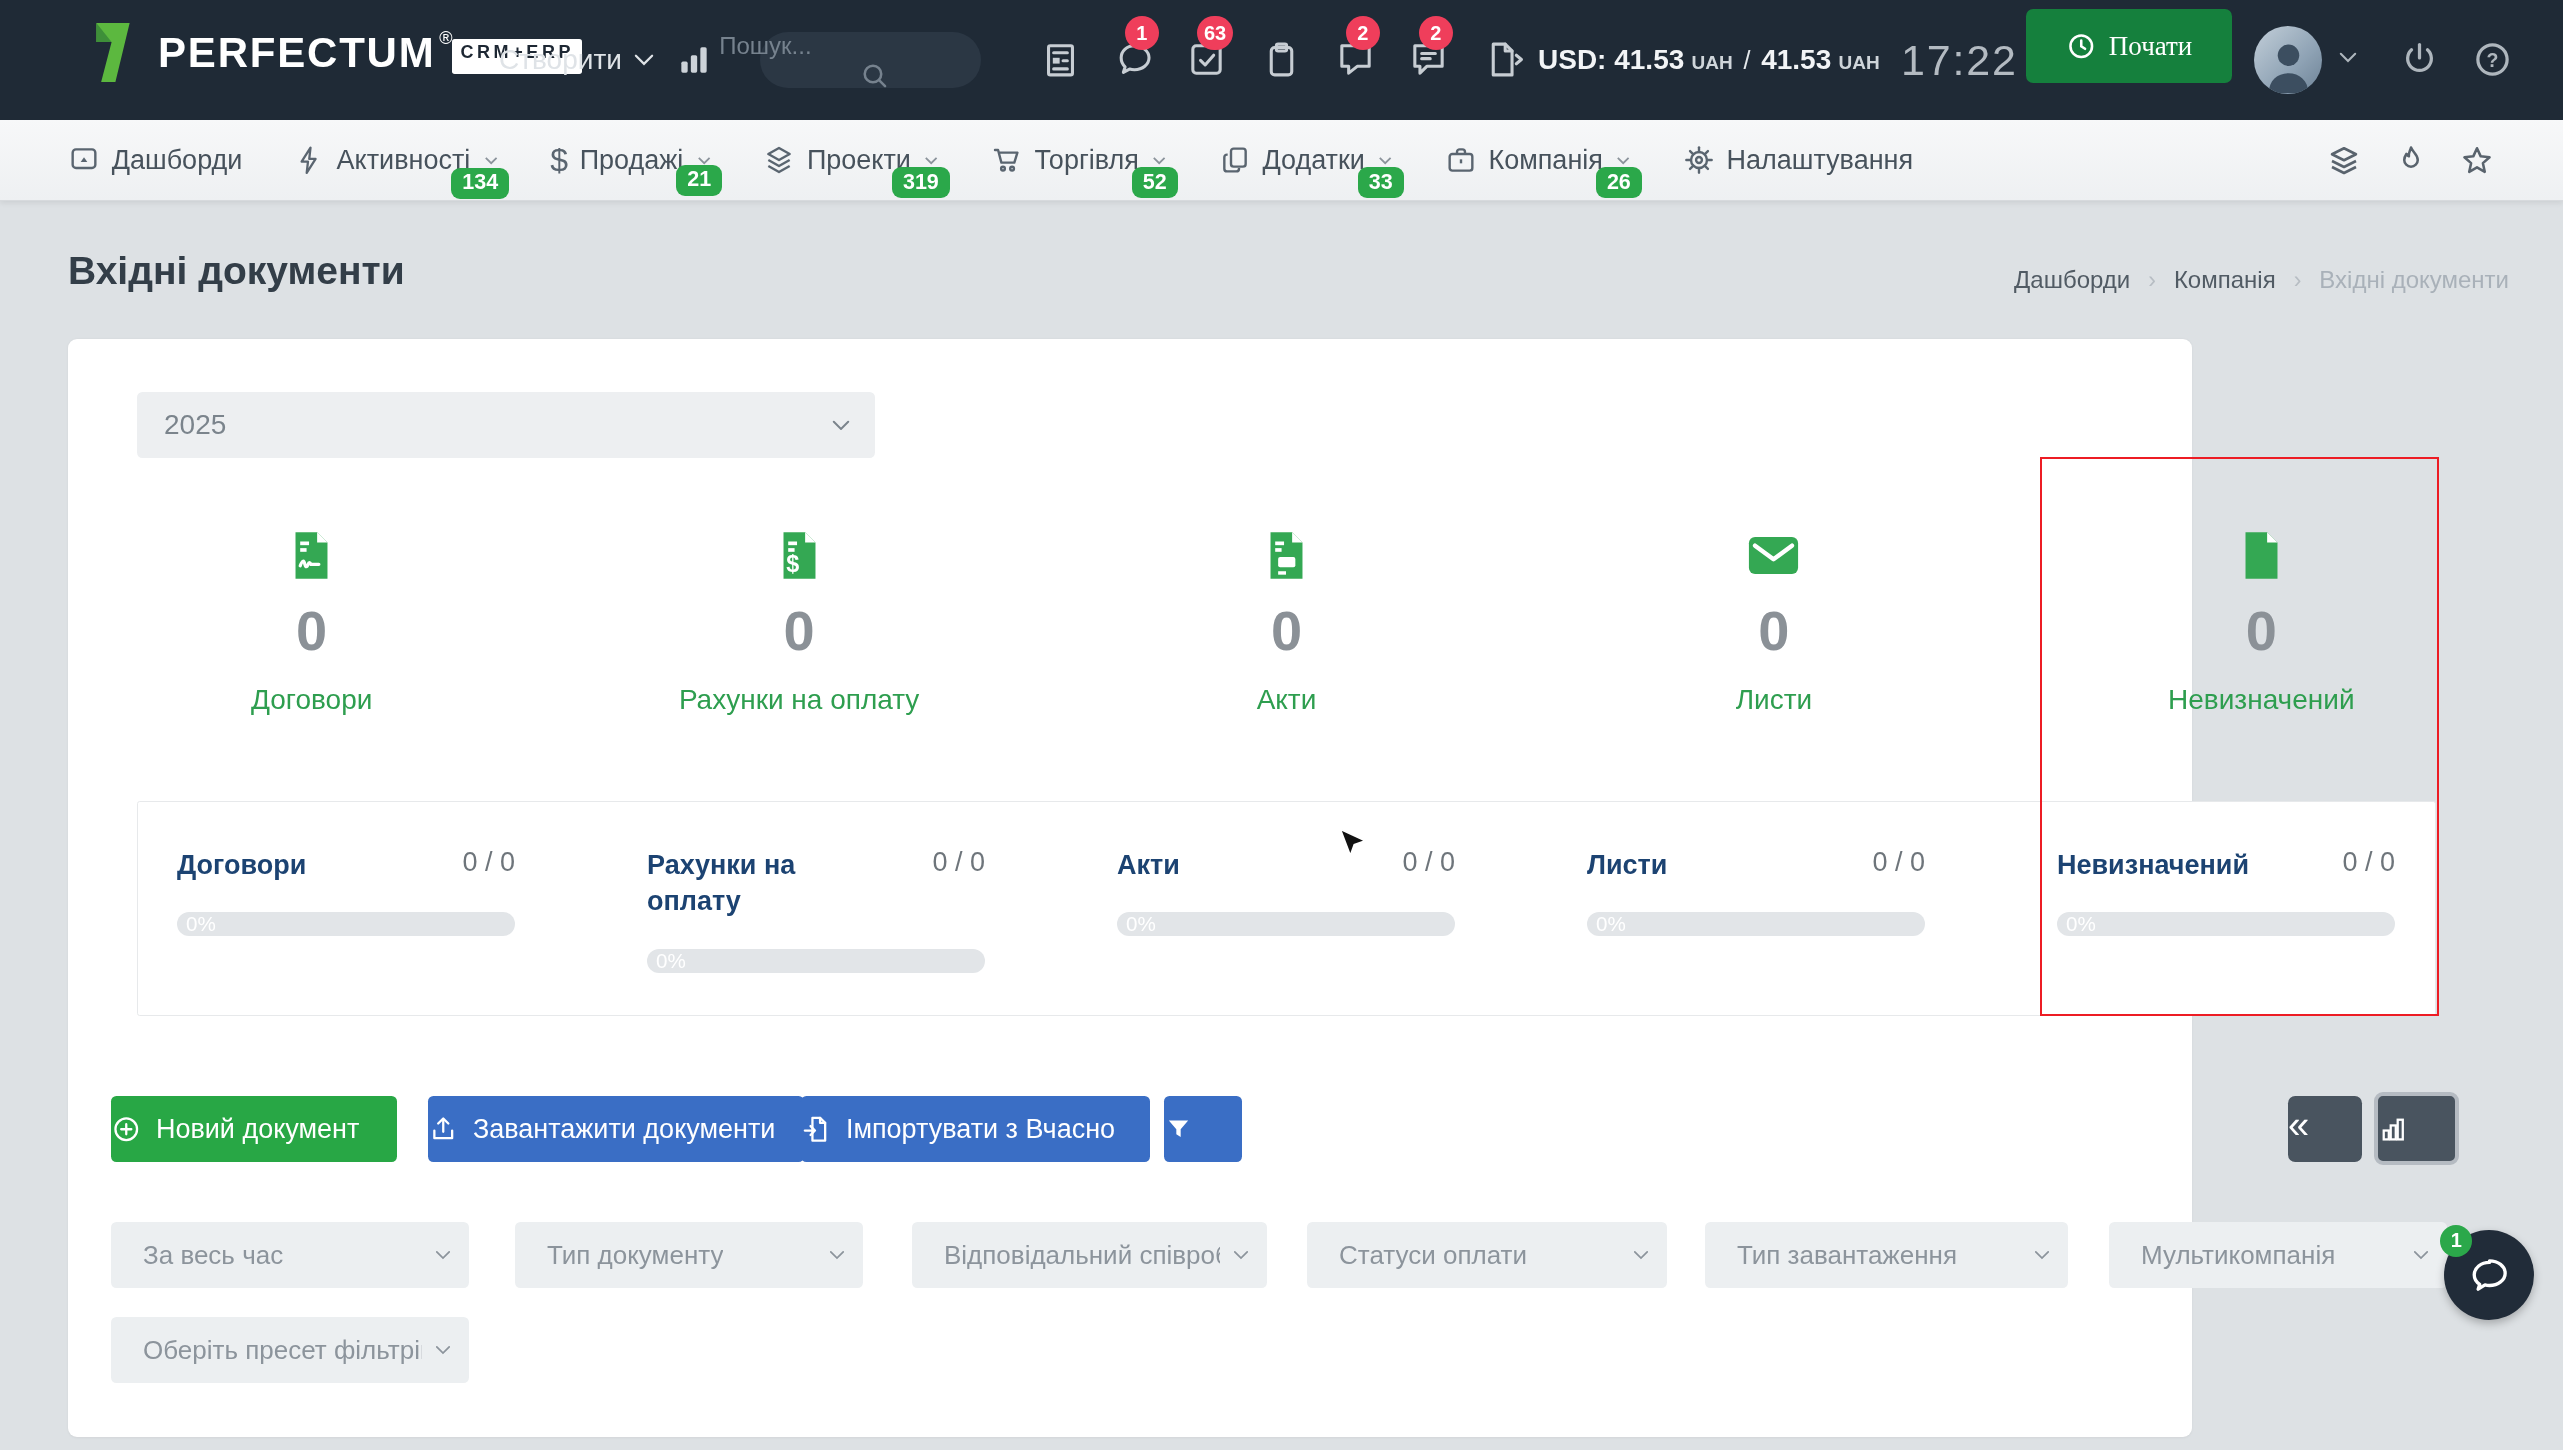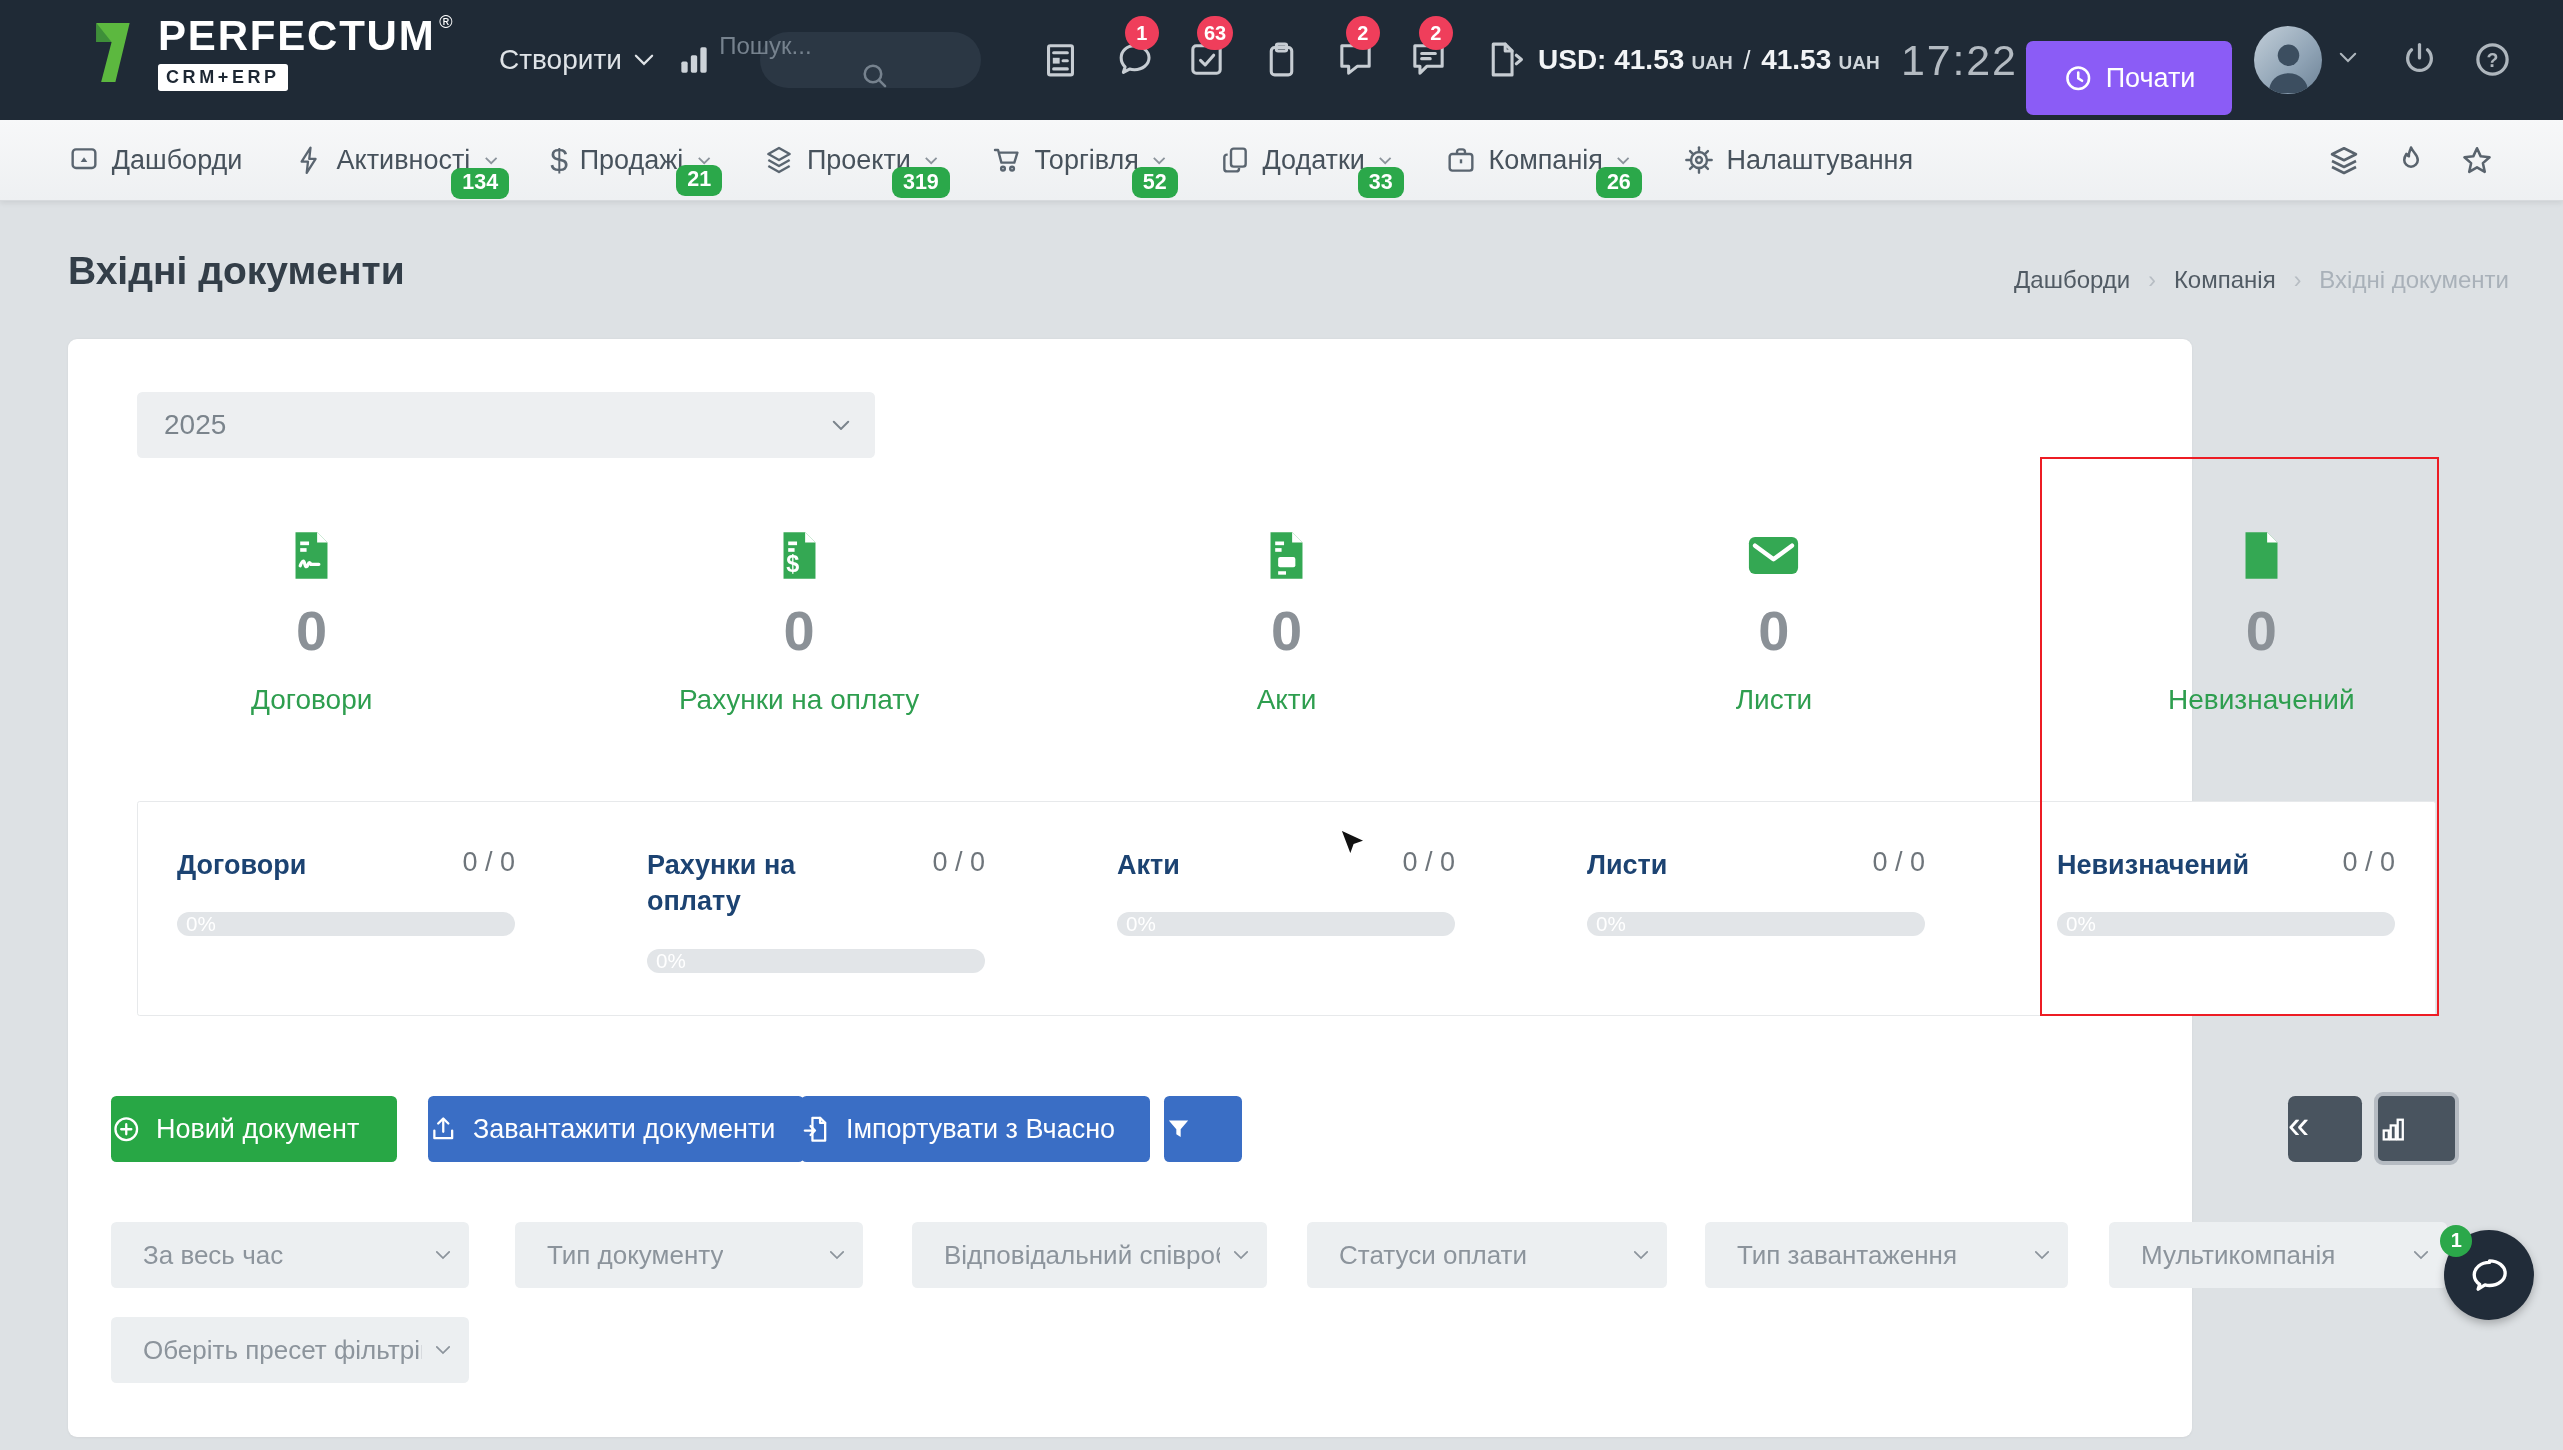--- a/index.html
+++ b/index.html
@@ -8,38 +8,38 @@
     position:relative; overflow:hidden;
     background:#dde1e4;
     font-family:"Liberation Sans", sans-serif;
     color:#333e48;
   }
   svg { display:block; }
 
   
   .header { position:absolute; left:0; top:0; width:2563px; height:120px; background:#1f2a36; z-index:30; }
   .logo { position:absolute; left:85px; top:14.4px; display:flex; align-items:center; gap:16px; }
-  .logo-text { display:flex; flex-direction:column; }
+  .logo-text { display:flex; flex-direction:row; }
   .brand-line { display:flex; align-items:flex-start; }
   .brand-name { color:#ffffff; font-size:42px; font-weight:800; letter-spacing:1.8px; line-height:1; }
   .brand-reg { color:#ffffff; font-size:18px; margin-left:3.6px; margin-top:-3.6px; }
   .brand-tag { margin-top:7.2px; background:#ffffff; color:#1d2733; font-size:18px; font-weight:800; letter-spacing:3.6px; padding:2.7px 8px; border-radius:2.7px; width:max-content; }
   .create-menu { position:absolute; left:499px; top:0; height:120px; display:flex; align-items:center; gap:12.6px; color:#dfe3e7; font-size:28px; cursor:pointer; }
   .hdr-bars { position:absolute; left:675px; top:41px; color:#cdd3d9; }
   .search-box { position:absolute; left:760px; top:32px; width:221px; height:56px; background:#2b3744; border-radius:28px; display:flex; align-items:center; padding:0 23px 0 30.5px;flex-direction:column; }
   .search-box input { flex:1; background:transparent; border:none; outline:none; color:#cfd6dc; font-size:24px; font-family:"Liberation Sans", sans-serif; min-width:0; }
   .search-box input::placeholder { color:#76828e; }
   .hdr-ico { position:absolute; top:39px; width:41px; height:41px; color:#c7cdd3; }
   .badge-red { position:absolute; top:-23px; left:10.8px; min-width:34px; height:34px; border-radius:17px; background:#ef3e5b; color:#fff; font-size:20px; font-weight:700; display:flex; align-items:center; justify-content:center; padding:0 7.2px; }
   .currency { position:absolute; left:1538px; top:0; height:120px; display:flex; align-items:center; gap:7.2px; color:#f2f4f6; }
   .cur-main { font-size:28px; font-weight:700; }
   .cur-unit { font-size:19px; font-weight:700; color:#cfd5da; margin-top:5.4px; }
   .cur-sep { font-size:25px; font-weight:400; color:#e4e8eb; margin:0 3.6px; }
   .clock-time { position:absolute; left:1901px; top:0; height:120px; display:flex; align-items:center; color:#b3bac1; font-size:43px; letter-spacing:1.8px; }
-  .start-btn { position:absolute; left:2026px; top:41px; width:206px; height:74px; background:#8b5cf6; border:none; border-radius:7.2px; color:#fff; font-size:27px; font-family:Liberation Sans, sans-serif; display:flex; align-items:center; justify-content:center; gap:12.6px; cursor:pointer; }
+  .start-btn { position:absolute; left:2026px; top:9px; width:206px; height:74px; background:#15803d; border:none; border-radius:7.2px; color:#fff; font-size:27px; font-family:Liberation Serif, serif; display:flex; align-items:center; justify-content:center; gap:12.6px; cursor:pointer; }
   .avatar { position:absolute; left:2254px; top:26px; width:68px; height:68px; border-radius:50%; background:linear-gradient(135deg,#c3cfd9 0%,#8fa3b5 60%,#6d8296 100%); overflow:hidden; cursor:pointer; }
   .avatar svg { margin:12.6px auto 0; }
   .avatar-caret { position:absolute; left:2339px; top:52px; color:#aeb6bd; cursor:pointer; }
   .power-ico, .help-ico { position:absolute; top:40px; width:39px; height:39px; color:#aeb6bd; cursor:pointer; }
 
   
   .navbar { position:absolute; left:0; top:120px; width:2563px; height:81px; background:linear-gradient(#f7f8f9,#eef0f2); border-bottom:0.9px solid #d7dadd; box-shadow:0 2.7px 5.4px rgba(0,0,0,.08); z-index:25; display:flex; align-items:center; }
   .nav-items { display:flex; align-items:center; gap:52px; margin-left:68px; }
   .nav-item { position:relative; display:flex; align-items:center; gap:11.7px; color:#47525c; font-size:27px; font-weight:500; cursor:pointer; white-space:nowrap; }
   .nav-item .ni { color:#5a6570; }

